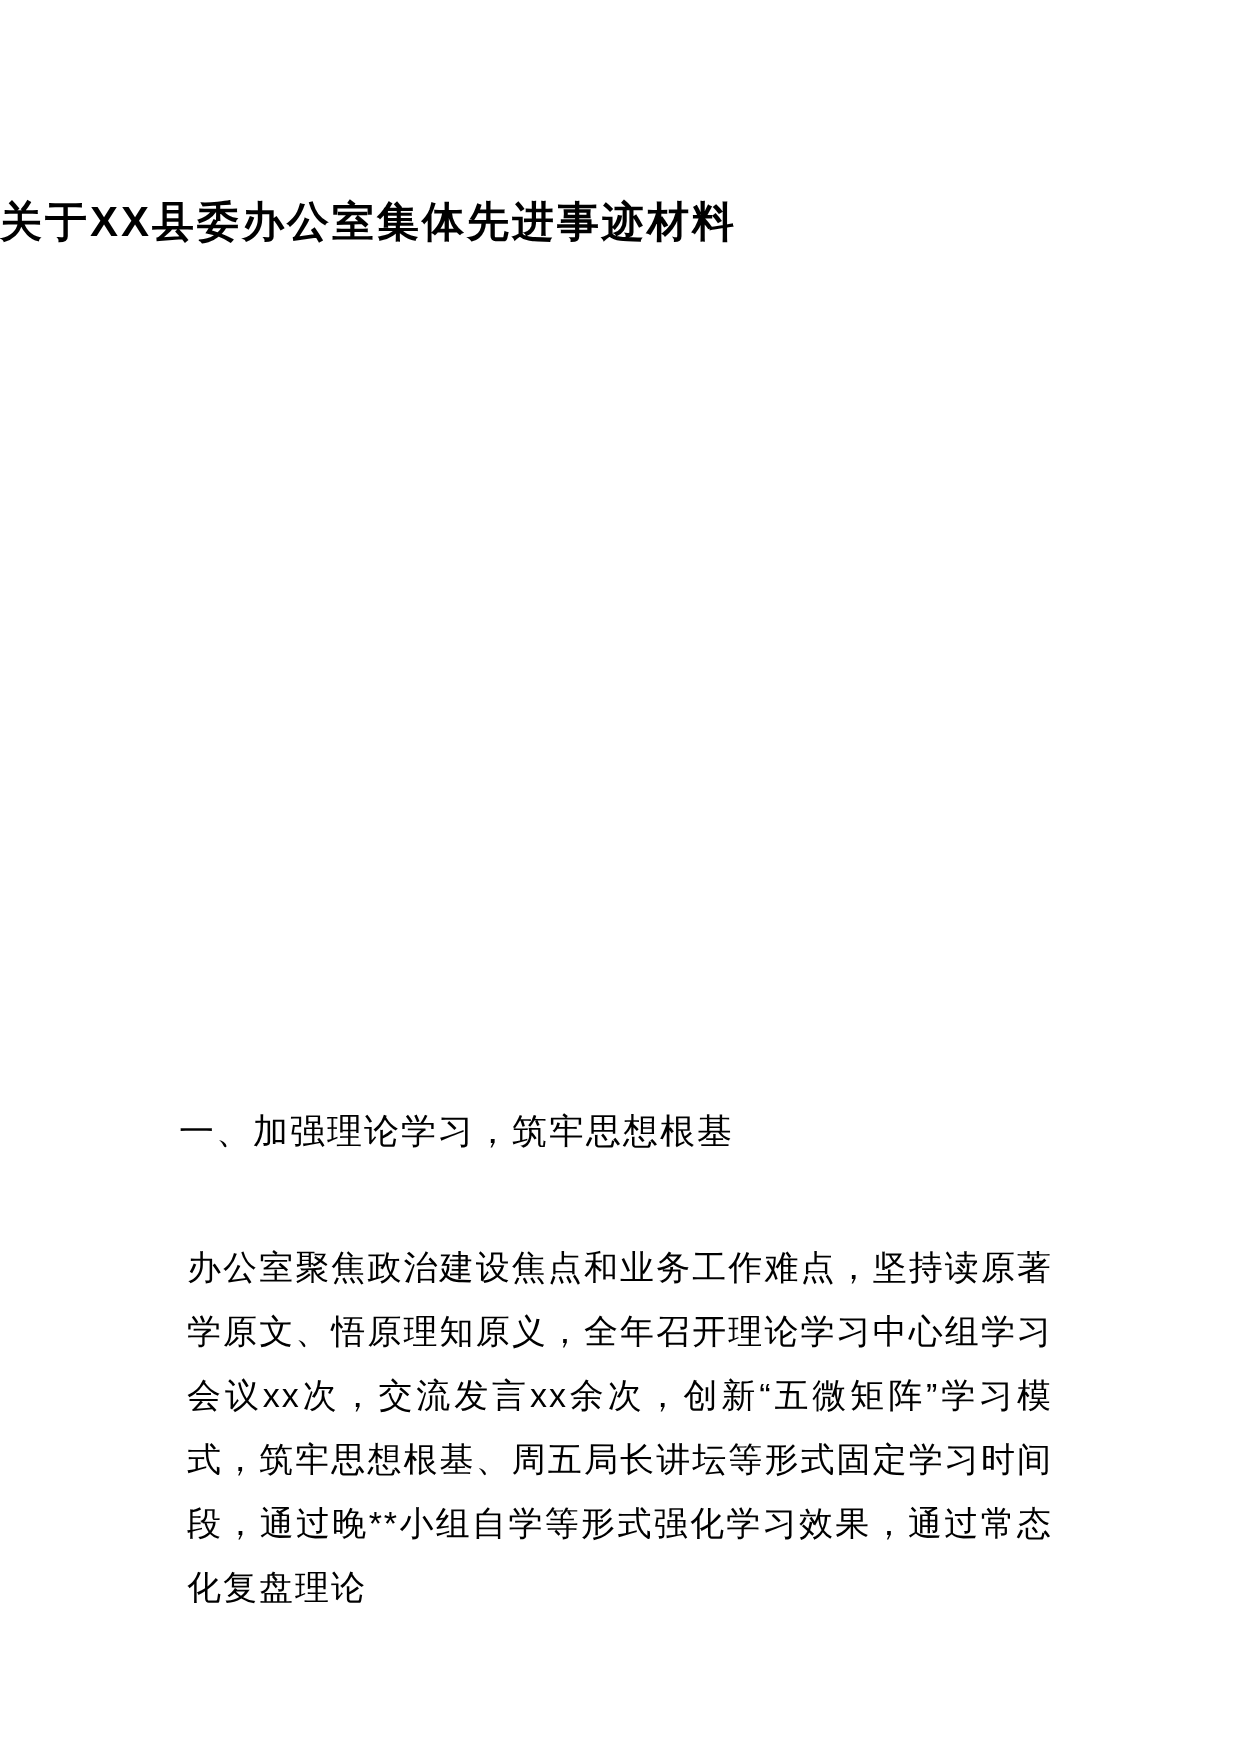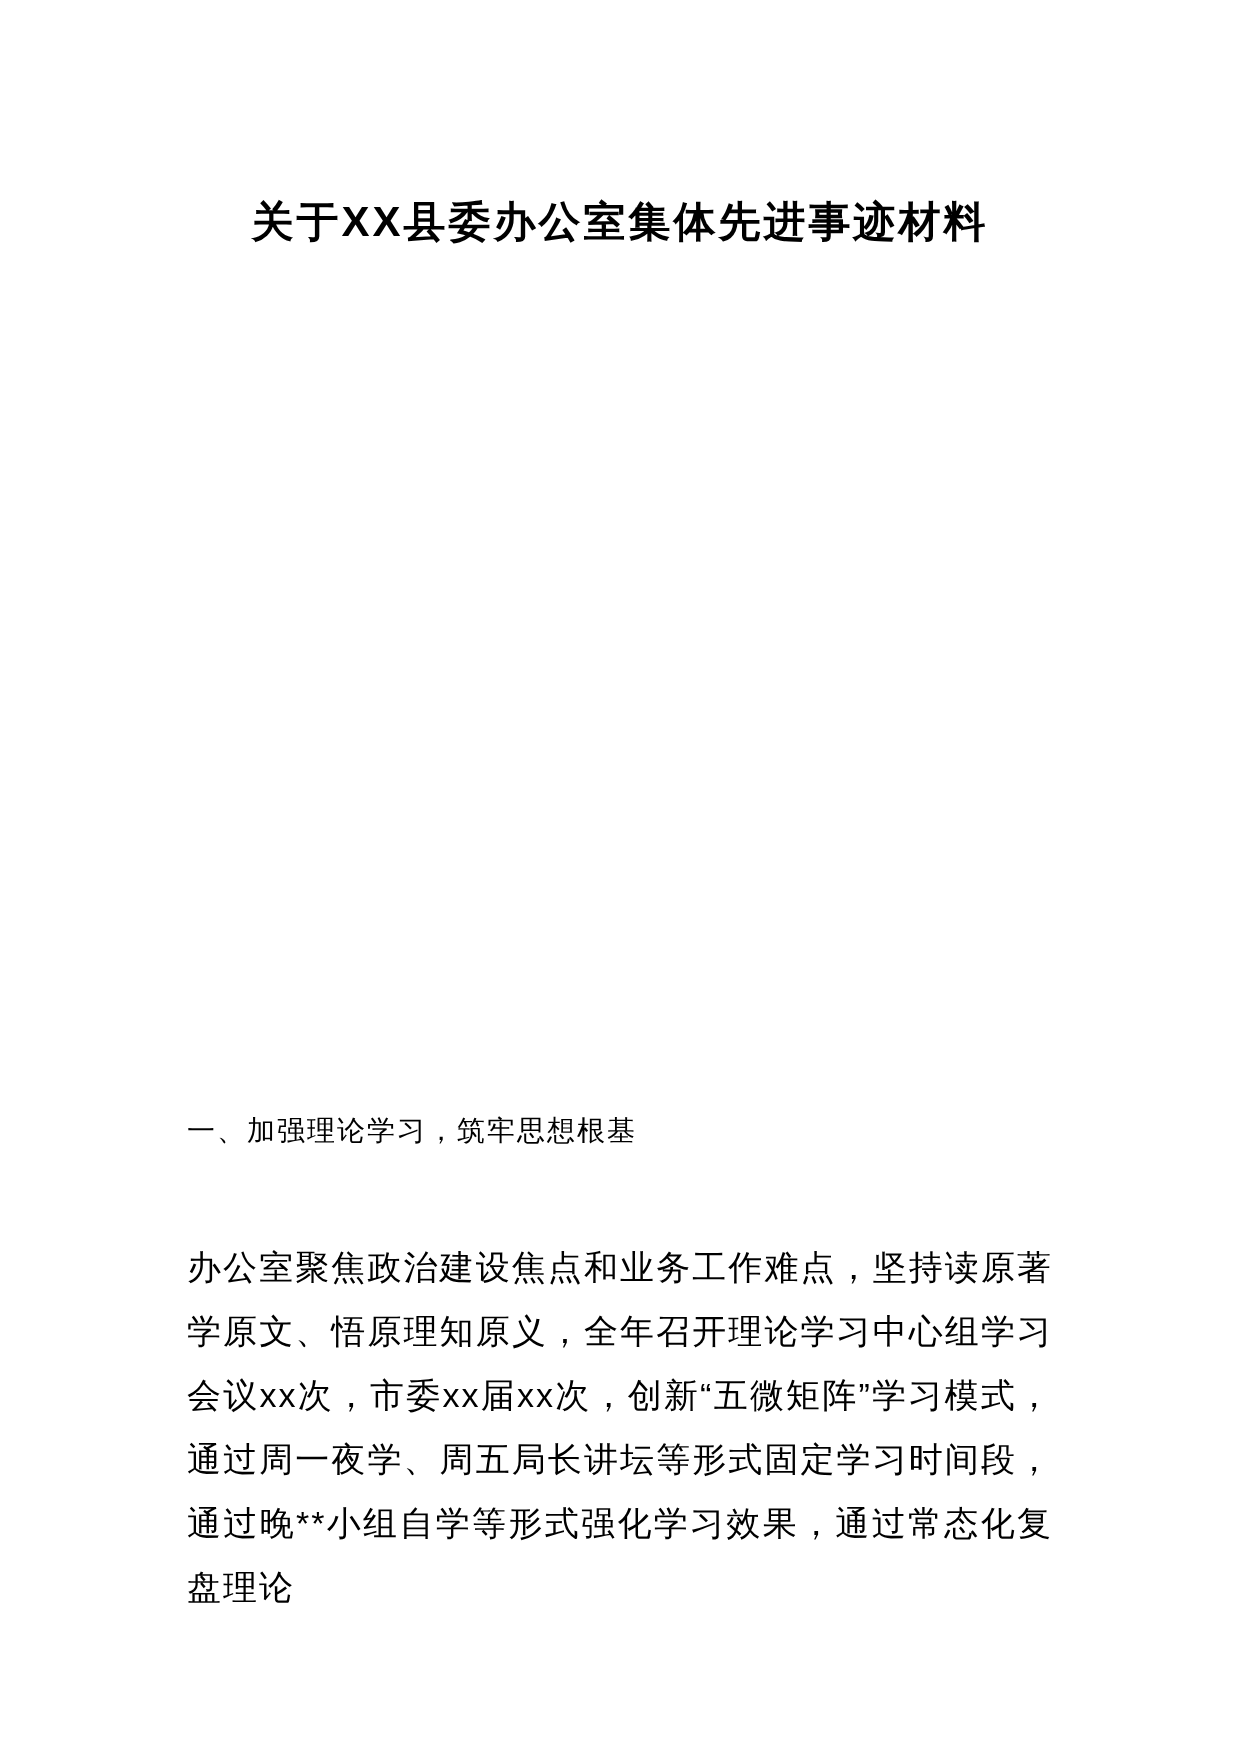--- a/index.html
+++ b/index.html
@@ -15,21 +15,21 @@
     overflow: hidden;
     font-family: "Liberation Sans", sans-serif;
     color: #000000;
   }
   .doc-title {
     position: absolute;
     top: 196px;
     left: 0;
     width: 1240px;
     margin: 0;
-    text-align: center;
+    text-align: left;
     font-size: 42px;
     line-height: 52px;
     font-weight: 700;
     letter-spacing: 3px;
     white-space: nowrap;
   }
   .body-para {
     position: absolute;
     left: 187px;
     width: 866px;
@@ -37,35 +37,35 @@
     font-size: 34px;
     line-height: 64px;
     font-weight: 400;
     letter-spacing: 2px;
     text-align: justify;
     text-justify: inter-ideograph;
   }
   .para-intro   { top: 449px;  }
   .section-heading {
     position: absolute;
-    left: 187px;
+    left: 179px;
     width: 866px;
     margin: 0;
     top: 1099px;
-    font-size: 28px;
+    font-size: 35px;
     line-height: 64px;
     font-weight: 400;
     letter-spacing: 2px;
     white-space: nowrap;
   }
   .para-section { top: 1235px; }
 </style>
 </head>
 <body>
 
 <div class="page">
   <h1 class="doc-title">关于XX县委办公室集体先进事迹材料</h1>
 
 
   <h2 class="section-heading">一、加强理论学习，筑牢思想根基</h2>
 
-  <p class="body-para para-section">办公室聚焦政治建设焦点和业务工作难点，坚持读原著学原文、悟原理知原义，全年召开理论学习中心组学习会议xx次，市委xx届xx次，创新“五微矩阵”学习模式，通过周一夜学、周五局长讲坛等形式固定学习时间段，通过晚**小组自学等形式强化学习效果，通过常态化复盘理论</p>
+  <p class="body-para para-section">办公室聚焦政治建设焦点和业务工作难点，坚持读原著学原文、悟原理知原义，全年召开理论学习中心组学习会议xx次，交流发言xx余次，创新“五微矩阵”学习模式，筑牢思想根基、周五局长讲坛等形式固定学习时间段，通过晚**小组自学等形式强化学习效果，通过常态化复盘理论</p>
 </div>
 
 </body></html>

